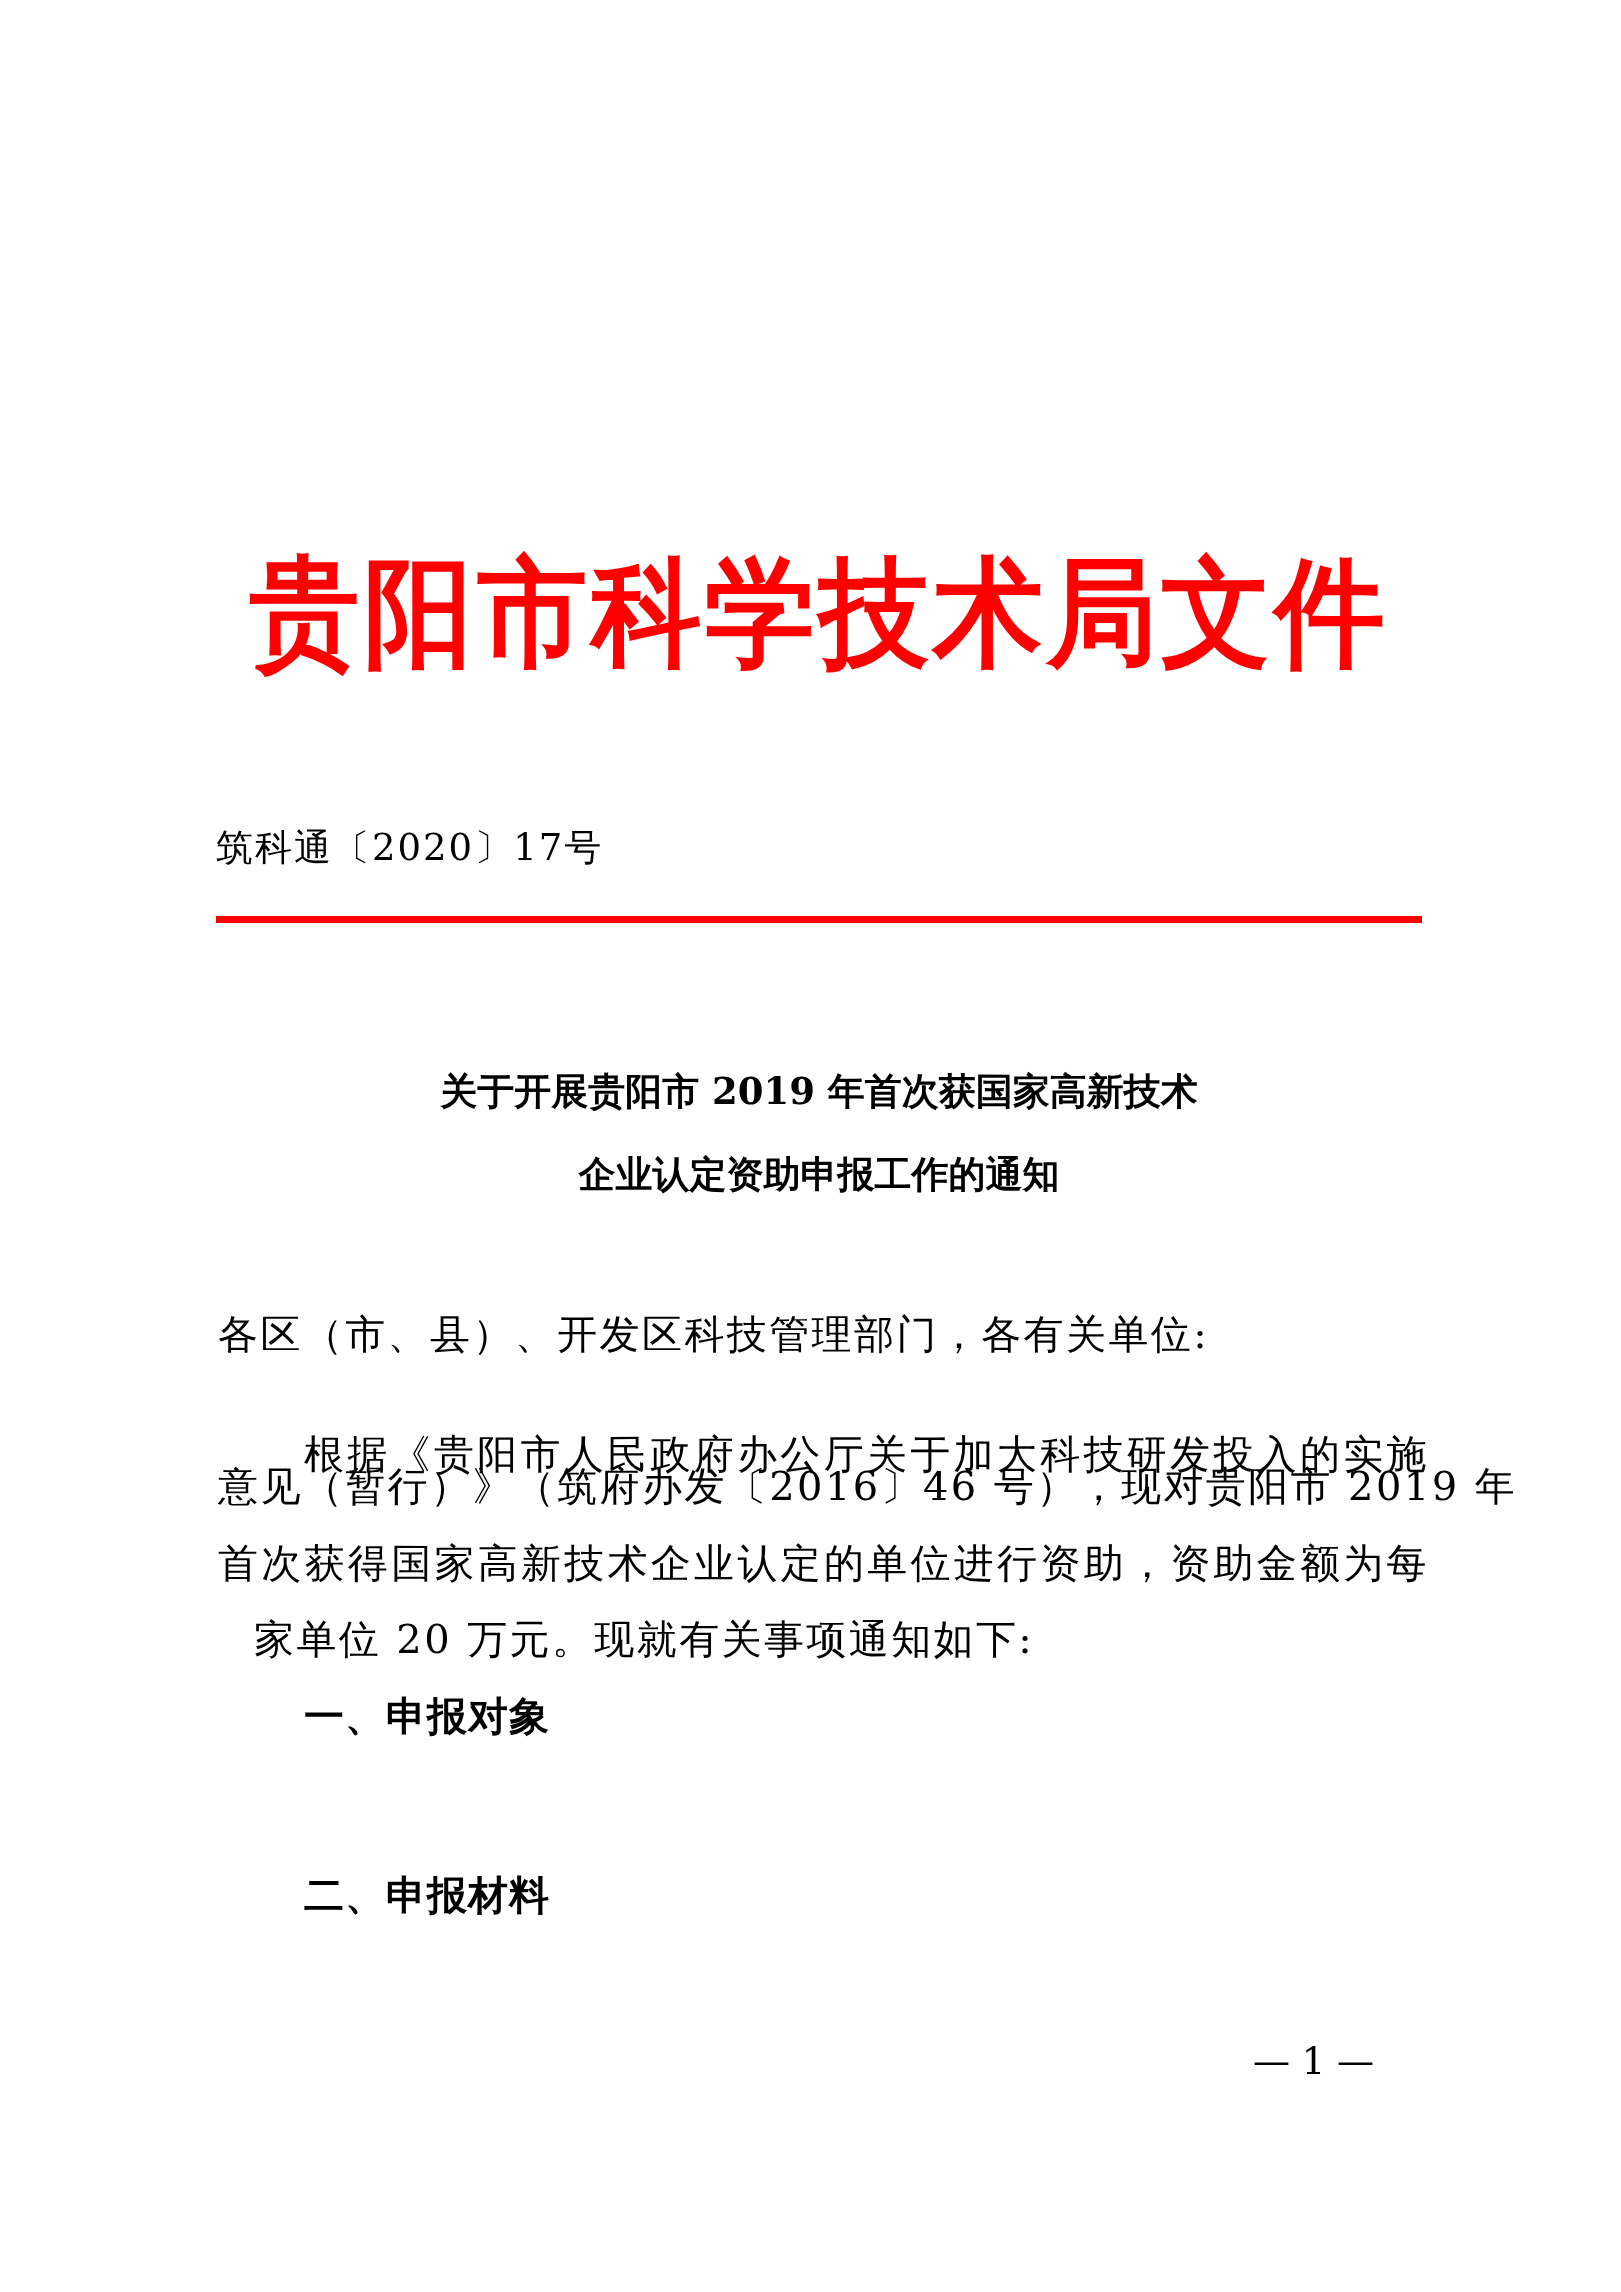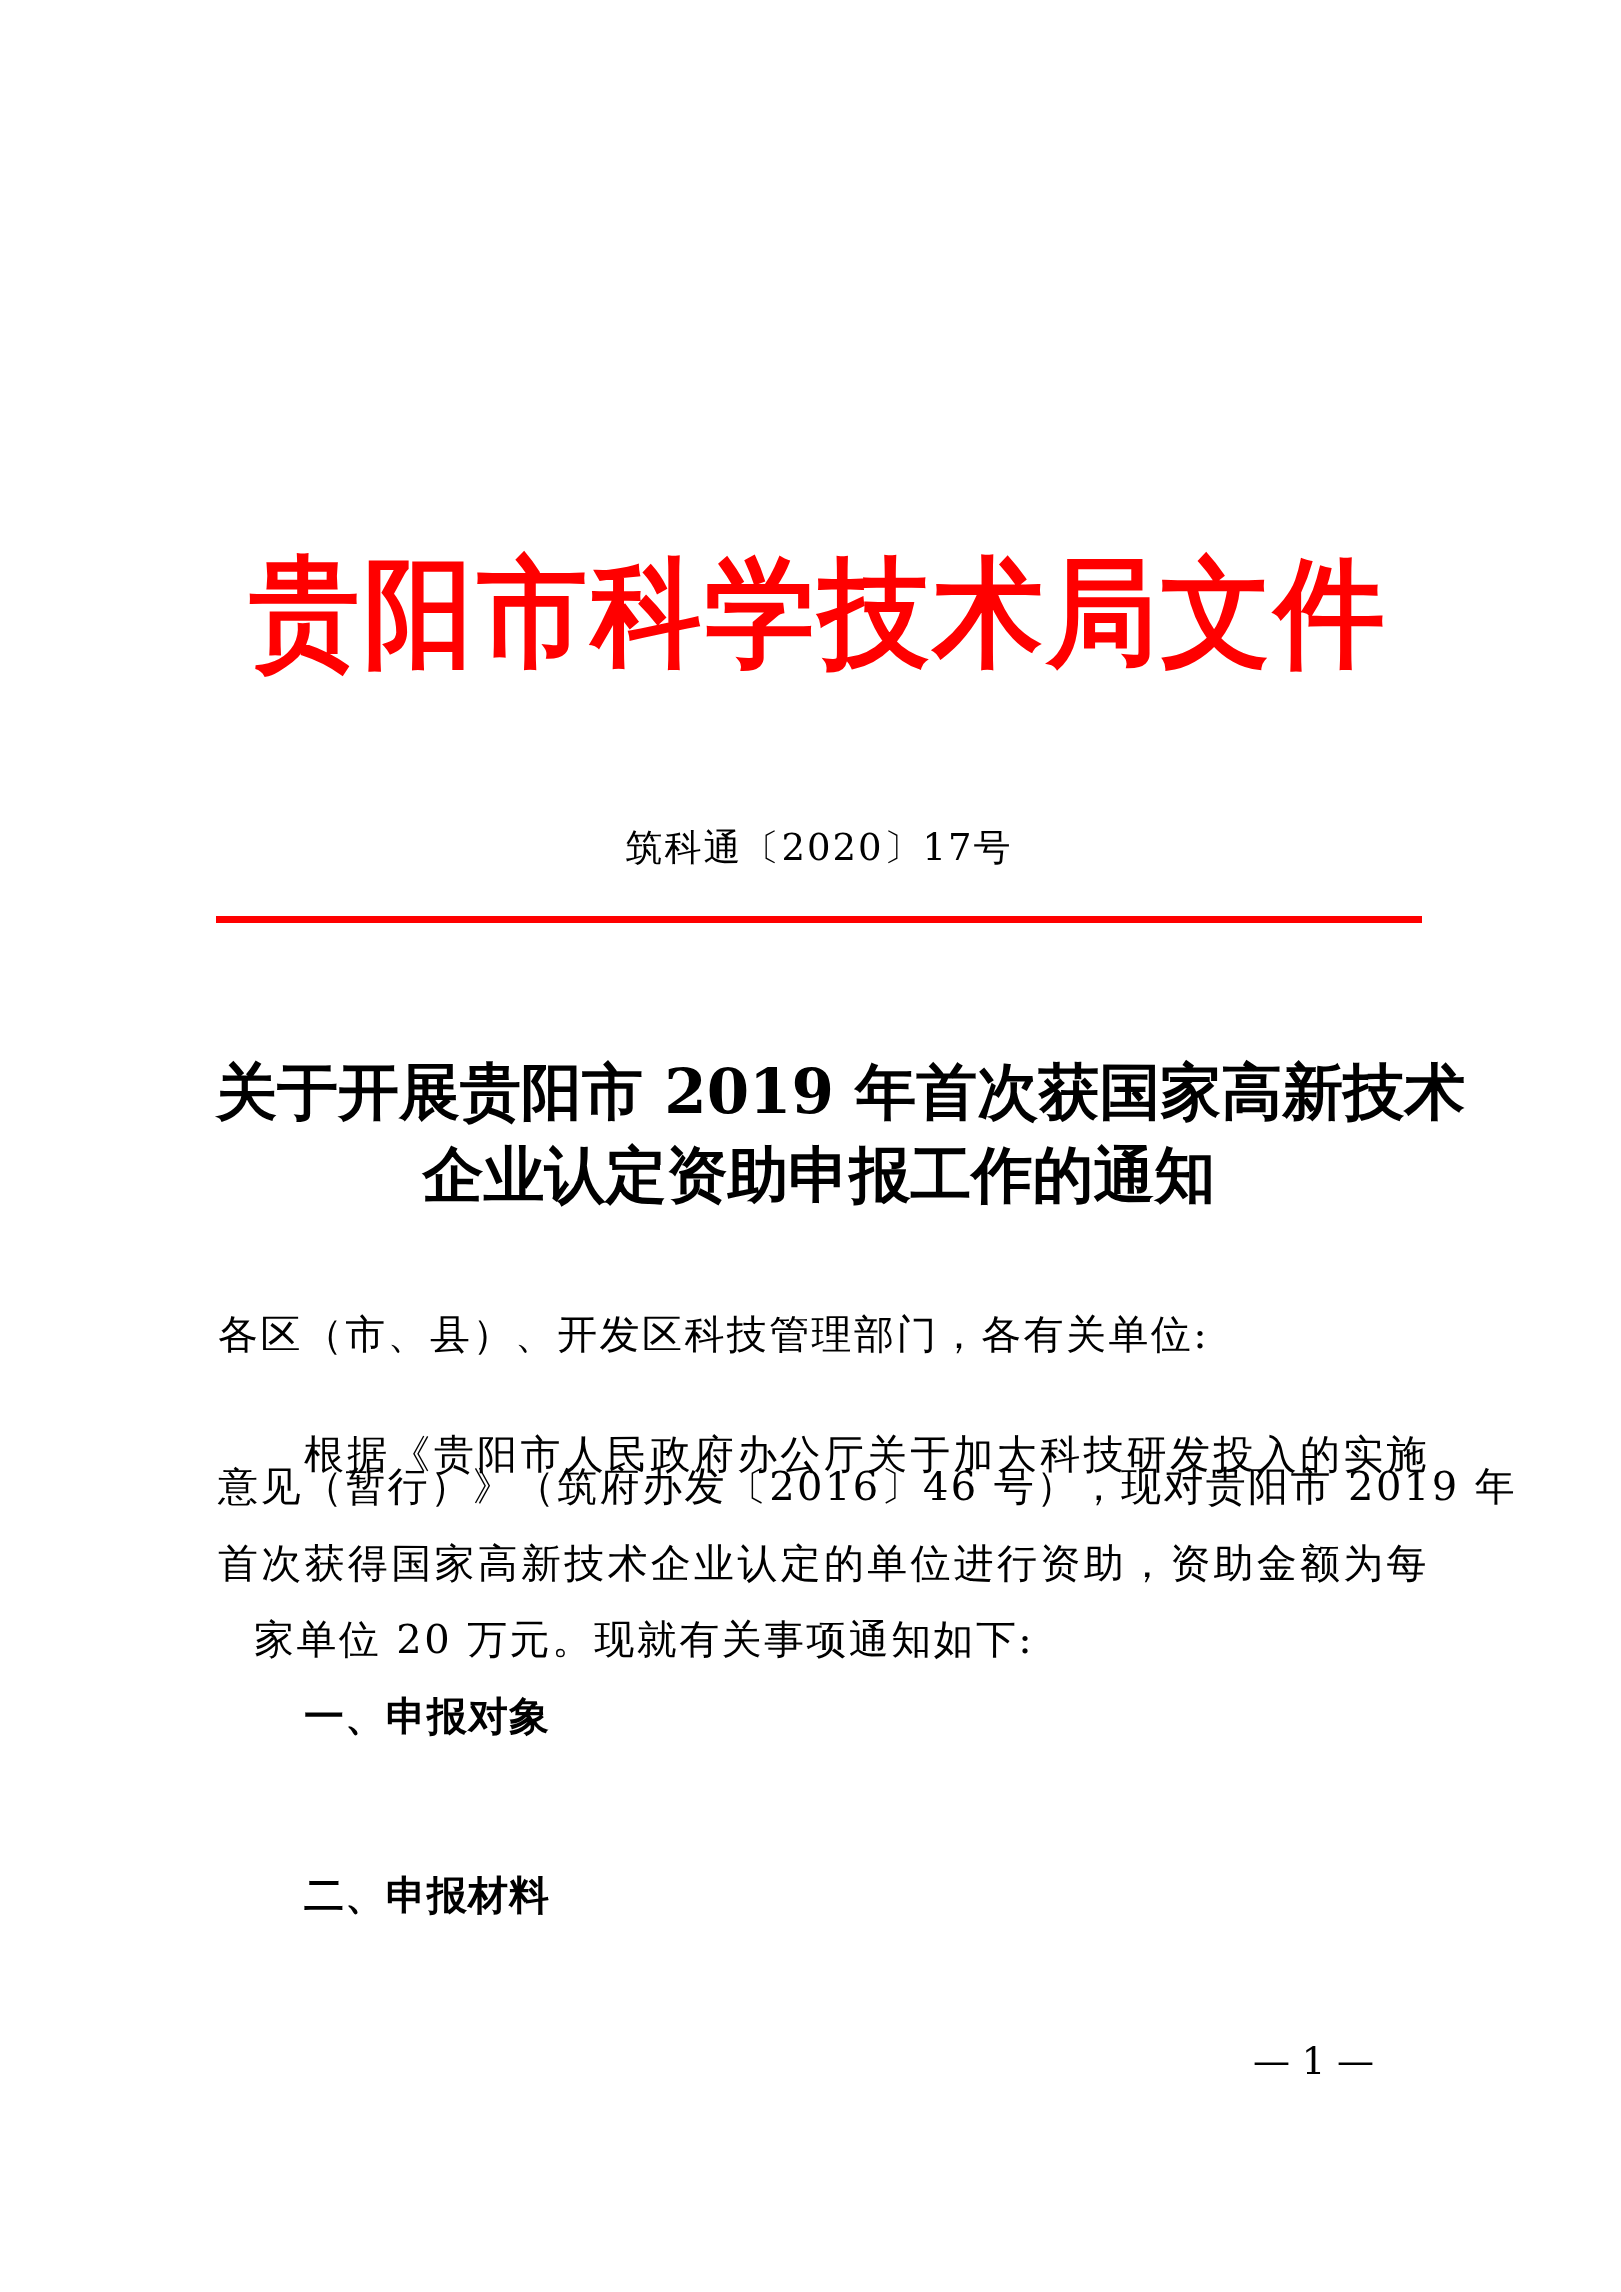--- a/index.html
+++ b/index.html
@@ -9,32 +9,32 @@
   .masthead {
     position: absolute; left: 216px; width: 1206px; top: 549px; height: 127px;
     text-align: center; color: #ff0000;
     font-family: "DejaVu Serif", "Liberation Serif", serif;
     font-weight: bold; font-size: 110px; line-height: 127px;
     letter-spacing: 3.9px; white-space: nowrap;
     transform: scaleY(1.08);
   }
   .doc-number {
     position: absolute; left: 216px; width: 1206px; top: 823px; height: 49px;
-    text-align: center; color: #000;
+    color: #000;
     font-family: "DejaVu Serif", "Liberation Serif", serif;
     font-size: 37px; line-height: 49px; letter-spacing: 2px; white-space: nowrap;
   }
   .red-rule {
     position: absolute; left: 216px; top: 916px; width: 1206px; height: 6.9px;
     background: #ff0000;
   }
   .title {
     position: absolute; left: 216px; width: 1206px; text-align: center; color: #000;
     font-family: "DejaVu Serif", "Liberation Serif", serif; font-weight: bold;
-    font-size: 61px; line-height: 69px; white-space: nowrap;
+    font-size: 37px; line-height: 69px; white-space: nowrap;
   }
   .title.l1 { top: 1057px; }
   .title.l2 { top: 1140px; }
 
   .line {
     position: absolute; left: 218px; width: 1211px; color: #000;
     font-family: "DejaVu Serif", "Liberation Serif", serif;
     font-size: 40px; line-height: 57px; white-space: nowrap;
     letter-spacing: 2.4px;
   }

